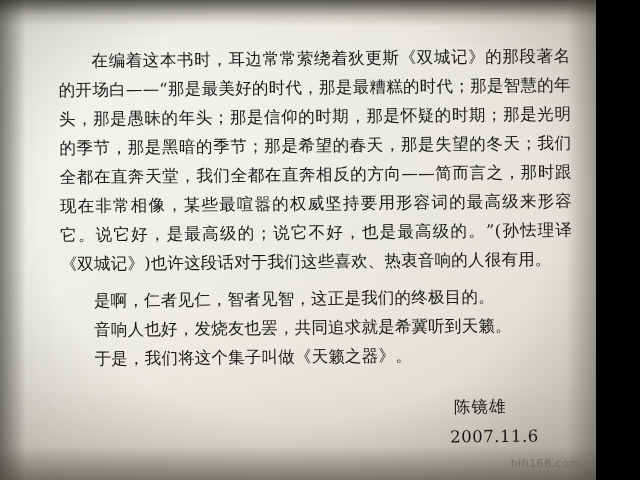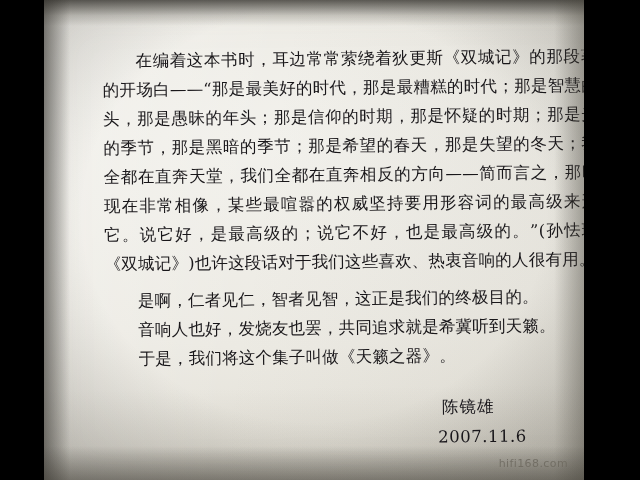--- a/index.html
+++ b/index.html
@@ -9,25 +9,24 @@
   body {
     width: 640px;
     height: 480px;
     overflow: hidden;
     background: #000;
     font-family: "DejaVu Sans", sans-serif;
   }
 
   #photo {
     position: relative;
-    width: 540px;
+    width: 596px;
     height: 480px;
     background: #fdba74;
     overflow: hidden;
-    margin-left: 44px;
   }
 
   
   #page {
     position: absolute;
     left: -14px;
     top: -16px;
     width: 668px;
     height: 516px;
     background:

